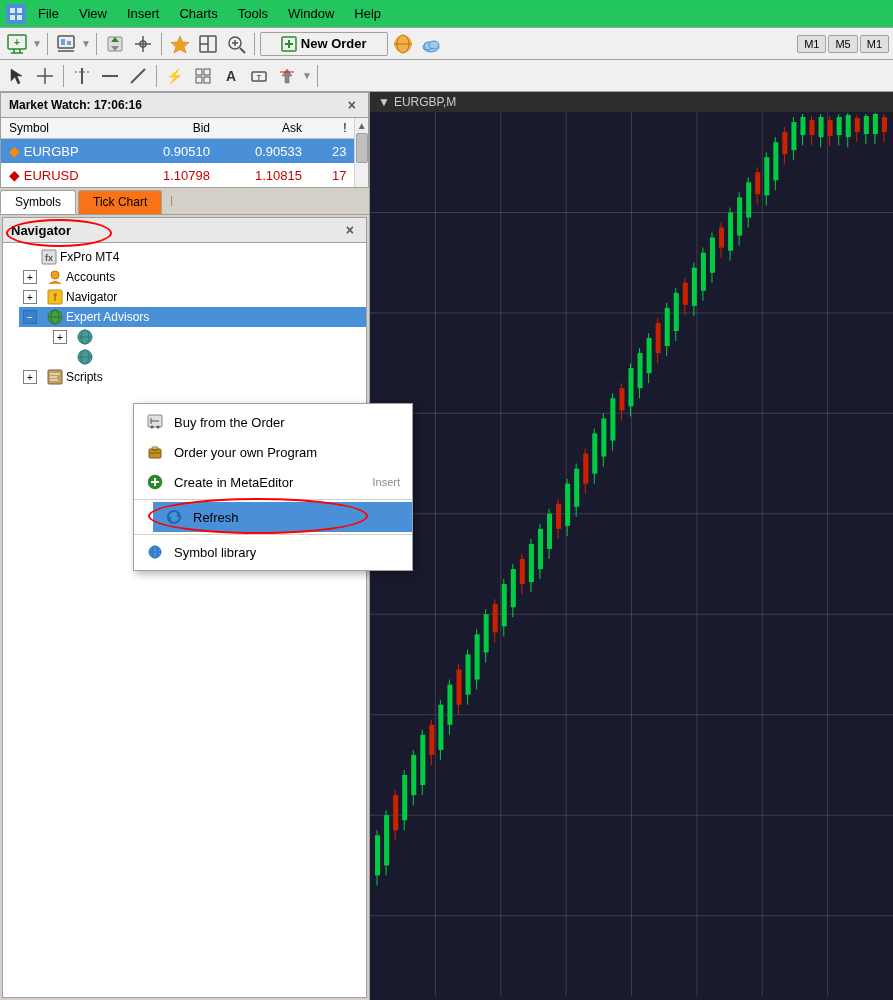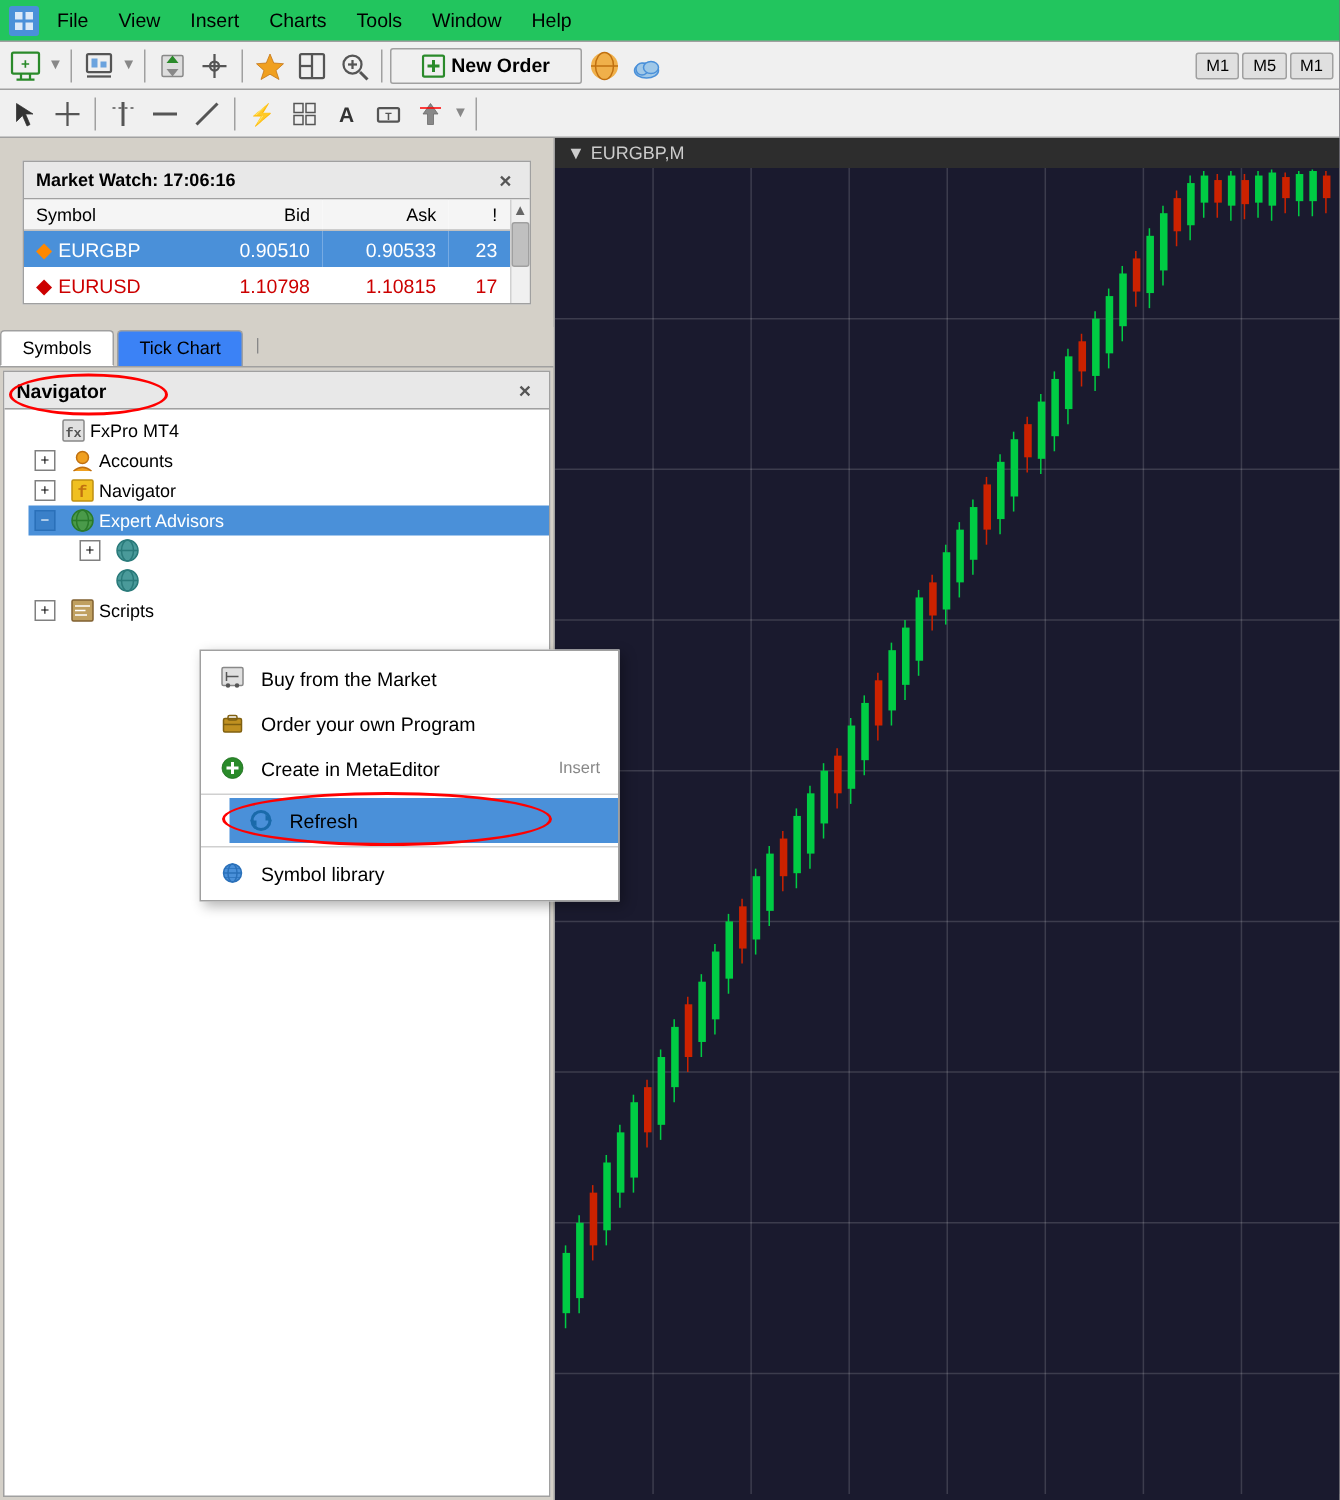--- a/index.html
+++ b/index.html
@@ -97,21 +97,21 @@
       display: flex;
       flex-direction: column;
       background: #d4d0c8;
       border-right: 1px solid #a0a0a0;
     }
 
     
     .market-watch {
       background: #fff;
       border: 1px solid #a0a0a0;
-      margin: 15px;
+      margin: 0;
     }
     .market-watch-header {
       background: #e8e8e8;
       border-bottom: 1px solid #a0a0a0;
       padding: 4px 8px;
       display: flex;
       justify-content: space-between;
       align-items: center;
       font-size: 12px;
       font-weight: bold;
@@ -151,21 +151,21 @@
 
     
     .tabs-row {
       display: flex;
       background: #d4d0c8;
       border-bottom: 1px solid #a0a0a0;
       padding-top: 2px;
     }
     .tab {
       padding: 4px 14px;
-      background: #3b82f6;
+      background: #f97316;
       border: 1px solid #a0a0a0;
       border-bottom: none;
       cursor: pointer;
       font-size: 12px;
       margin-right: 2px;
       border-radius: 3px 3px 0 0;
     }
     .tab.active {
       background: #fff;
       border-bottom: 1px solid #fff;
@@ -226,21 +226,20 @@
       flex-shrink: 0;
     }
     .tree-icon {
       width: 16px;
       height: 16px;
       flex-shrink: 0;
       display: flex;
       align-items: center;
       justify-content: flex-end;
       font-size: 12px;
-      font-family: Liberation Mono, monospace;
     }
     .tree-indent { margin-left: 16px; }
 
     
     .context-menu {
       position: absolute;
       left: 130px;
       top: 185px;
       background: #fff;
       border: 1px solid #a0a0a0;
@@ -698,21 +697,21 @@
         <div class="ctx-item">
           <div class="ctx-icon">
             <svg width="16" height="16" viewBox="0 0 16 16">
               <rect x="1" y="1" width="14" height="12" rx="1" fill="#e0e0e0" stroke="#888" stroke-width="1"></rect>
               <line x1="4" y1="4" x2="4" y2="10" stroke="#555" stroke-width="1"></line>
               <line x1="4" y1="7" x2="12" y2="7" stroke="#555" stroke-width="1"></line>
               <circle cx="5" cy="13" r="1.5" fill="#555"></circle>
               <circle cx="11" cy="13" r="1.5" fill="#555"></circle>
             </svg>
           </div>
-          <span>Buy from the Market</span>
+          <span>Buy from the Order</span>
         </div>
 
         <div class="ctx-item">
           <div class="ctx-icon">
             <svg width="16" height="16" viewBox="0 0 16 16">
               <rect x="2" y="5" width="12" height="9" rx="1" fill="#c09020" stroke="#806010" stroke-width="1"></rect>
               <rect x="5" y="3" width="6" height="3" rx="1" fill="none" stroke="#806010" stroke-width="1"></rect>
               <line x1="2" y1="9" x2="14" y2="9" stroke="#806010" stroke-width="1"></line>
             </svg>
           </div>

